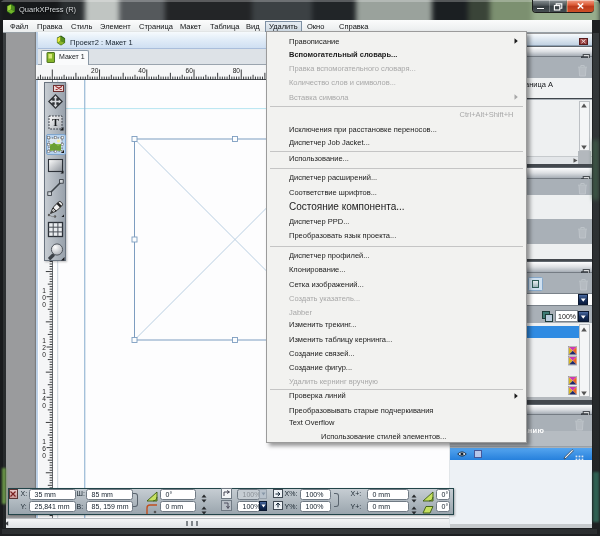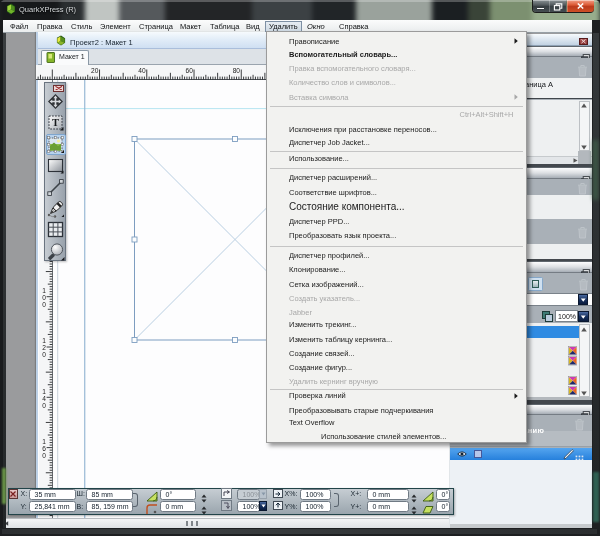--- a/index.html
+++ b/index.html
@@ -48,21 +48,21 @@
     <div class="abs" style="left:265px;top:20.5px;width:37px;height:12.5px;background:linear-gradient(#e6ecf2,#cdd8e2);border:1px solid #7e90a4;"></div>
     <div class="abs txt" style="left:10px;top:22px;font-size:7.5px;color:#101214;">Файл</div>
     <div class="abs txt" style="left:37px;top:22px;font-size:7.5px;color:#101214;">Правка</div>
     <div class="abs txt" style="left:71px;top:22px;font-size:7.5px;color:#101214;">Стиль</div>
     <div class="abs txt" style="left:100px;top:22px;font-size:7.5px;color:#101214;">Элемент</div>
     <div class="abs txt" style="left:139px;top:22px;font-size:7.5px;color:#101214;">Страница</div>
     <div class="abs txt" style="left:180px;top:22px;font-size:7.5px;color:#101214;">Макет</div>
     <div class="abs txt" style="left:210px;top:22px;font-size:7.5px;color:#101214;">Таблица</div>
     <div class="abs txt" style="left:246px;top:22px;font-size:7.5px;color:#101214;">Вид</div>
     <div class="abs txt" style="left:269px;top:22px;font-size:7.5px;color:#101214;">Удалить</div>
-    <div class="abs txt" style="left:307px;top:22px;font-size:7.5px;color:#101214;font-style:italic;">Окно</div>
+    <div class="abs txt" style="left:307px;top:22px;font-size:7.5px;color:#101214;">Окно</div>
     <div class="abs txt" style="left:339px;top:22px;font-size:7.5px;color:#101214;">Справка</div>
     <div class="abs" style="left:2px;top:33px;width:590px;height:495px;background:#9a9b9d;"></div>
     <div class="abs" style="left:36px;top:32px;width:413px;height:495px;background:#fdfdfe;border-left:2.5px solid #bcd0e6;box-shadow:-1px 0 1px rgba(0,0,0,0.2);">
       <div class="abs" style="left:0;top:0;width:413px;height:17px;background:linear-gradient(#f6fafd,#e2edf8 45%,#cfdff2);border-bottom:1px solid #aabedb;border-radius:2px 0 0 0;">
         <svg class="abs" style="left:17.5px;top:3px;" width="10" height="11" viewBox="0 0 11 12">
 <polygon points="1,3 5.5,0.5 10,3.5 10,8.5 5.5,11.5 1,8.5" fill="#2a5a12"></polygon>
 <polygon points="1.5,3.5 5,1.5 5,6.5 1.5,8.5" fill="#e8e840"></polygon>
 <polygon points="5,1.5 9.5,4 9.5,8.5 5,6.5" fill="#568f1e"></polygon>
 <polygon points="1.5,8.5 5,6.5 9.5,8.5 5.5,11" fill="#8ab52a"></polygon>
 </svg>

